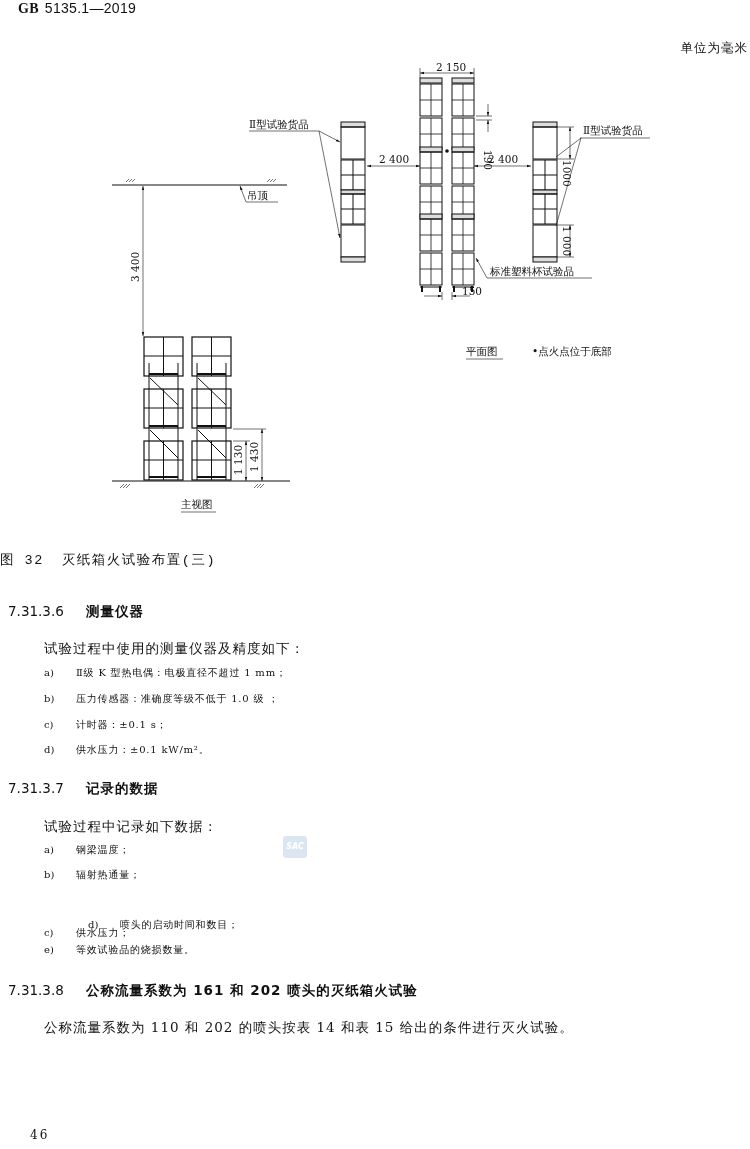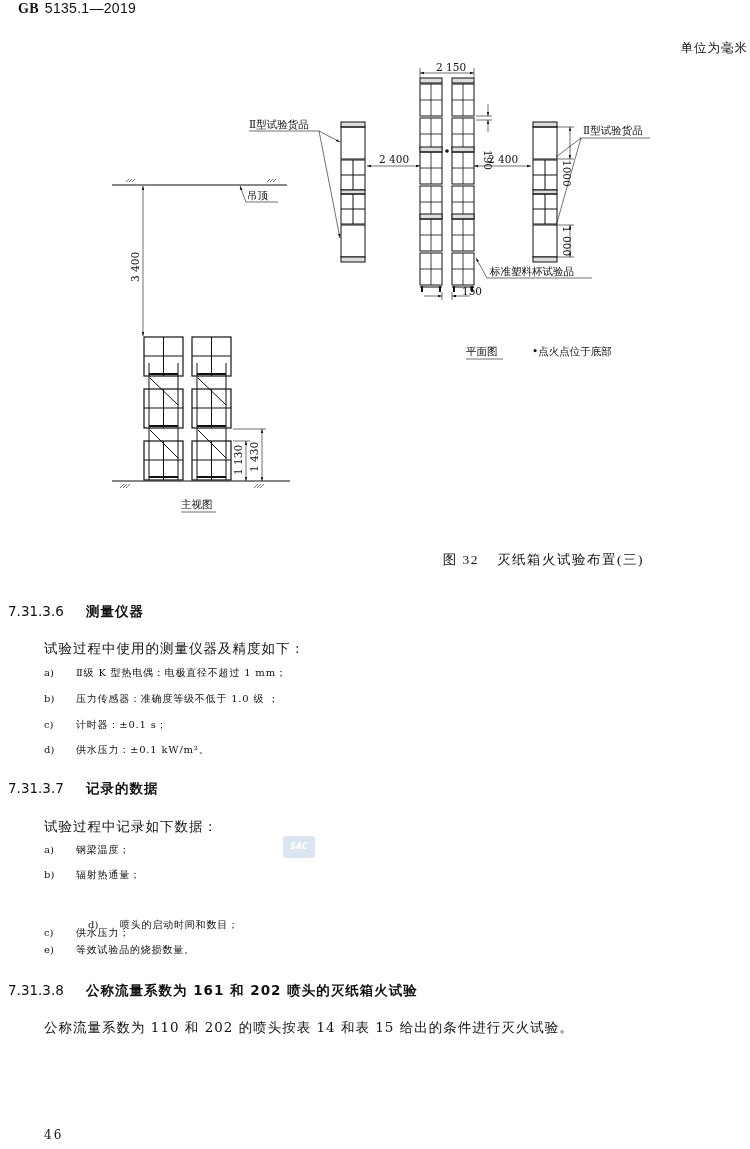--- a/index.html
+++ b/index.html
@@ -2,30 +2,30 @@
 <html><head>
 <meta charset="utf-8">
 <style>
   html, body { margin: 0; padding: 0; background: #ffffff; }
   body { width: 750px; height: 1149px; position: relative; overflow: hidden; color: #111; font-family: "DejaVu Serif", "Liberation Serif", serif; }
   .abs { position: absolute; }
   .hdr { left: 0; top: 0px; font-size: 14px; font-family: "Liberation Sans", "DejaVu Sans", sans-serif; letter-spacing: 0.3px; margin-left: 18px; }
   .hdr b { font-family: "Liberation Serif", "DejaVu Serif", serif; font-weight: bold; margin-right: 6px; }
   .units { right: 2px; top: 40px; font-size: 12.5px; letter-spacing: 1px; }
   svg.fig { position: absolute; left: 0; top: 60px; }
-  .caption { left: 0; width: 644px; top: 551px; text-align: right; font-family: Liberation Serif, serif; font-size: 13.5px; letter-spacing: 1.5px; }
+  .caption { left: 0; width: 644px; top: 551px; text-align: left; font-family: Liberation Mono, monospace; font-size: 13.5px; letter-spacing: 1.5px; }
   .caption .num { margin-right: 18px; }
   .sec { left: 8px; font-family: "DejaVu Sans", "Liberation Sans", sans-serif; font-size: 13.5px; }
   .sec .no { display: inline-block; width: 78px; }
   .sec .ti { font-weight: bold; letter-spacing: 1px; }
   .para { left: 44px; font-size: 13.5px; letter-spacing: 1px; text-align: center; }
   .item { left: 44px; font-size: 10px; letter-spacing: 0.8px; }
   .item .lbl { display: inline-block; width: 32px; letter-spacing: 0; }
-  .pageno { left: 44px; top: 1128px; font-size: 12px; letter-spacing: 2px; }
-  .watermark { left: 283px; top: 836px; width: 32px; height: 22px; background: #dce6f2; border-radius: 3px; color: #fff; font-size: 8px; font-style: italic; font-weight: bold; font-family: "DejaVu Sans", sans-serif; text-align: center; line-height: 22px; }
+  .pageno { left: 30px; top: 1128px; font-size: 12px; letter-spacing: 2px; }
+  .watermark { left: 283px; top: 836px; width: 24px; height: 22px; background: #dce6f2; border-radius: 3px; color: #fff; font-size: 8px; font-style: italic; font-weight: bold; font-family: "DejaVu Sans", sans-serif; text-align: center; line-height: 22px; }
   .lbl-txt { font-family: "DejaVu Serif", serif; font-size: 10.5px; fill: #111; }
 </style>
 </head>
 <body>
 
 <div class="abs hdr">
   <b>GB</b><span>5135.1—2019</span>
 </div>
 <div class="abs units">单位为毫米</div>
 

